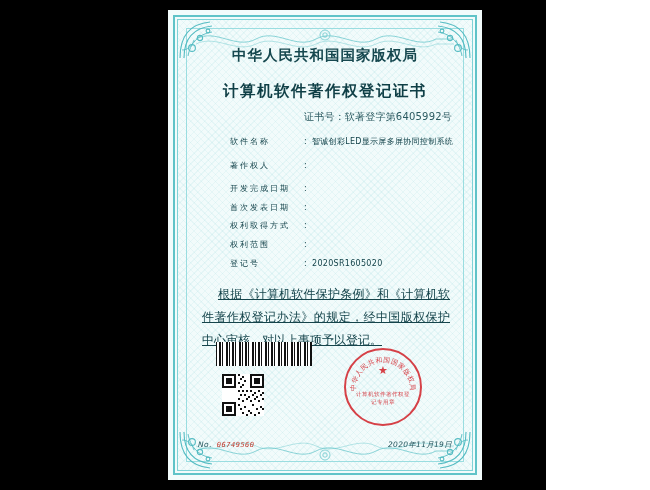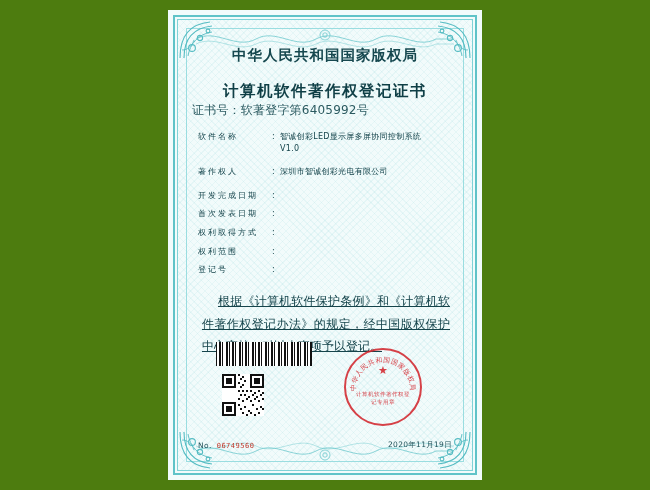--- a/index.html
+++ b/index.html
@@ -6,23 +6,23 @@
     margin: 0;
     padding: 0;
     width: 650px;
     height: 490px;
     background: #ffffff;
     font-family: "DejaVu Sans", "Liberation Sans", sans-serif;
   }
 
   #page {
     position: relative;
-    width: 650px;
+    width: 546px;
     height: 490px;
-    background: #4d7c0f;
+    background: #000000;
     overflow: hidden;
   }
 
   
   .certificate {
     position: absolute;
     left: 168px;
     top: 10px;
     width: 314px;
     height: 470px;
@@ -114,22 +114,24 @@
   .doc-title {
     text-align: center;
     font-size: 15.5px;
     font-weight: bold;
     letter-spacing: 1.5px;
     color: #0f3f46;
     margin-top: 16px;
   }
 
   .cert-no {
-    font-size: 12px;
+    text-align: right;
+    font-size: 10px;
     color: #2b5a60;
+    margin-top: 8px;
     padding-right: 6px;
     letter-spacing: 0.2px;
   }
 
   .fields {
     margin-top: 12px;
     padding-left: 6px;
   }
 
   .field-row {
@@ -139,20 +141,21 @@
     font-size: 8px;
     color: #15444b;
     line-height: 1.45;
   }
   .field-label {
     width: 74px;
     flex: 0 0 74px;
     letter-spacing: 2px;
     text-align: justify;
     white-space: nowrap;
+    margin-left: 32px;
   }
   .field-colon {
     width: 8px;
     flex: 0 0 8px;
     text-align: left;
   }
   .field-value {
     flex: 1 1 auto;
     letter-spacing: 0.3px;
   }
@@ -243,23 +246,23 @@
     letter-spacing: 0.4px;
   }
 
   .footer {
     position: absolute;
     left: 30px;
     right: 30px;
     bottom: 30px;
     display: flex;
     justify-content: space-between;
-    align-items: flex-end;
     font-size: 7.5px;
     color: #1d5058;
+    font-style: italic;
   }
   .footer .serial {
     color: #c0392b;
     letter-spacing: 0.5px;
     font-family: "DejaVu Sans Mono", "Liberation Mono", monospace;
     font-size: 7px;
   }
   .footer .serial .prefix {
     color: #1d5058;
     font-family: "DejaVu Sans", "Liberation Sans", sans-serif;
@@ -361,28 +364,26 @@
       <div class="doc-title">计算机软件著作权登记证书</div>
       <div class="cert-no">证书号：软著登字第6405992号</div>
 
       <div class="fields">
 
         <div class="field-row">
           <div class="field-label">软件名称</div>
           <div class="field-colon">:</div>
           <div class="field-value">
             <span>智诚创彩LED显示屏多屏协同控制系统</span>
-            <span class="line2">V1.0</span>
           </div>
         </div>
 
         <div class="field-row" style="margin-top:12px;">
           <div class="field-label">著作权人</div>
           <div class="field-colon">:</div>
-          <div class="field-value">深圳市智诚创彩光电有限公司</div>
         </div>
 
         <div class="field-row" style="margin-top:12px;">
           <div class="field-label">开发完成日期</div>
           <div class="field-colon">:</div>
         </div>
 
         <div class="field-row">
           <div class="field-label">首次发表日期</div>
           <div class="field-colon">:</div>
@@ -394,20 +395,21 @@
         </div>
 
         <div class="field-row">
           <div class="field-label">权利范围</div>
           <div class="field-colon">:</div>
         </div>
 
         <div class="field-row">
           <div class="field-label">登记号</div>
           <div class="field-colon">:</div>
+          <div class="field-value">2020SR1605020</div>
         </div>
 
       </div>
 
       <div class="paragraph">根据《计算机软件保护条例》和《计算机软件著作权登记办法》的规定，经中国版权保护中心审核，对以上事项予以登记。</div>
 
     </div>
 
     <div class="lower">
 

